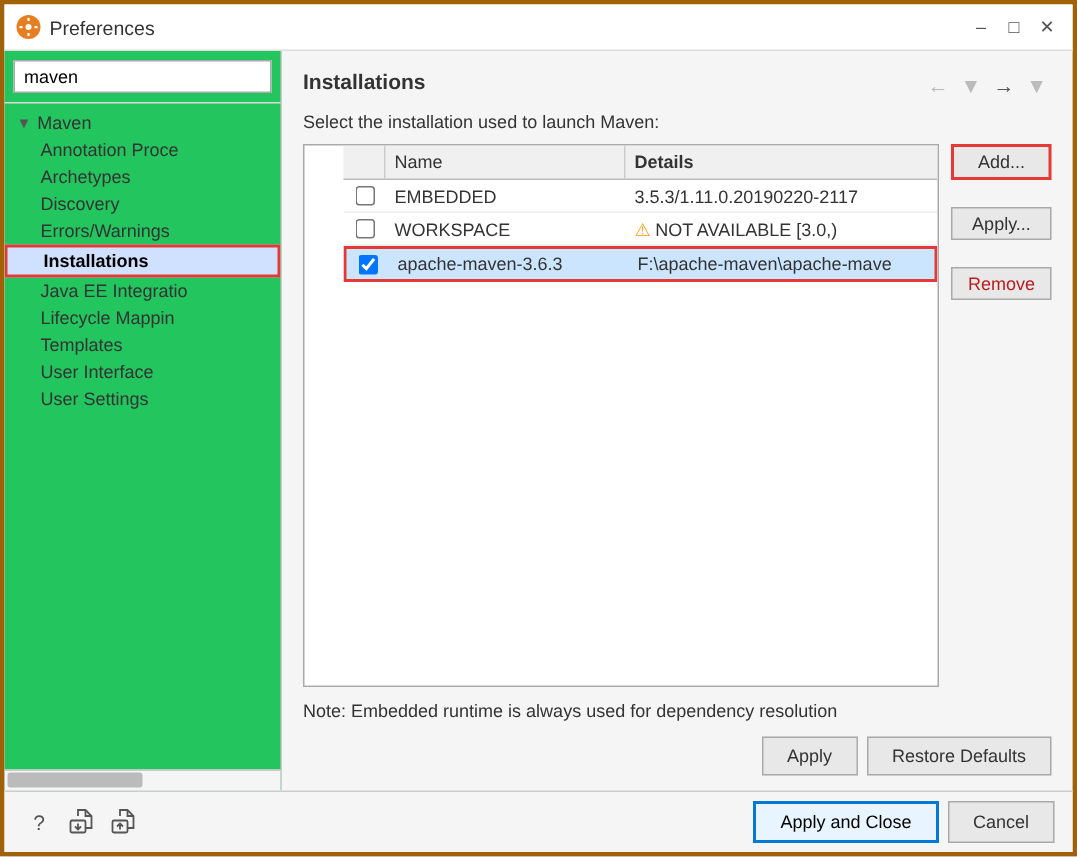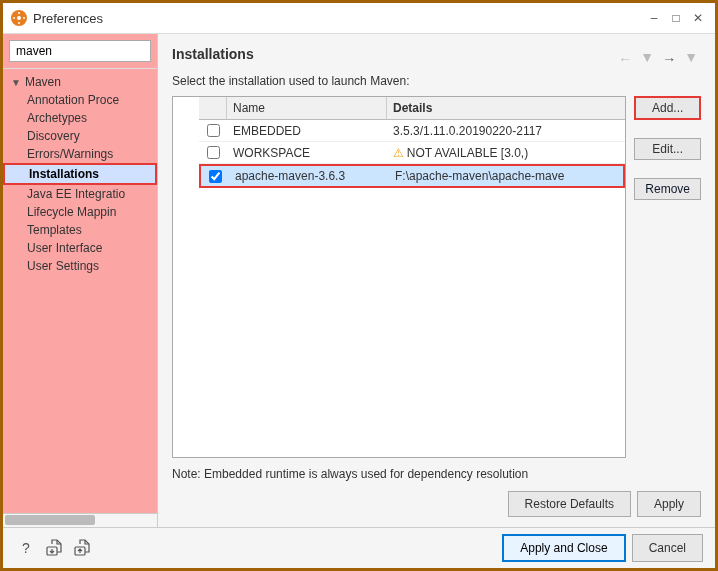--- a/index.html
+++ b/index.html
@@ -70,22 +70,22 @@
       font-size: 12px;
       color: #555;
       padding: 0;
     }
     .main-content {
       display: flex;
       flex: 1;
       overflow: hidden;
     }
     .sidebar {
-      width: 155px;
-      background: #fca5a5;
+      width: 185px;
+      background: #22c55e;
       border-right: 1px solid #ccc;
       display: flex;
       flex-direction: column;
       flex-shrink: 0;
     }
     .search-area {
       padding: 6px 6px;
       border-bottom: 1px solid #ddd;
     }
     .search-input {
@@ -256,21 +256,21 @@
       font-size: 12px;
       color: #333;
       white-space: nowrap;
       min-width: 60px;
       text-align: center;
     }
     .action-btn.highlight {
       border: 2px solid #e53935;
     }
     .action-btn.disabled {
-      color: #0f172a;
+      color: #b91c1c;
       cursor: default;
     }
     .note-text {
       font-size: 12px;
       color: #333;
       margin-top: 8px;
       line-height: 1.4;
     }
     .bottom-buttons {
       display: flex;
@@ -445,30 +445,30 @@
                 <div class="td checkbox-cell">
                   <input type="checkbox" checked="" style="">
                 </div>
                 <div class="td">apache-maven-3.6.3</div>
                 <div class="td">F:\apache-maven\apache-mave</div>
               </div>
             </div>
           </div>
           <div class="table-action-btns">
             <button class="action-btn highlight">Add...</button>
-            <button class="action-btn">Edit...</button>
+            <button class="action-btn">Apply...</button>
             <button class="action-btn disabled">Remove</button>
           </div>
         </div>
 
         <div class="note-text">Note: Embedded runtime is always used for dependency resolution</div>
 
         <div class="bottom-buttons">
+          <button class="btn">Apply</button>
           <button class="btn">Restore Defaults</button>
-          <button class="btn">Apply</button>
         </div>
       </div>
     </div>
   </div>
 
   <div class="footer">
     <div class="footer-left">
       <div class="footer-icon">?</div>
       <div class="footer-icon">
         <svg width="18" height="18" viewBox="0 0 18 18" fill="none">

